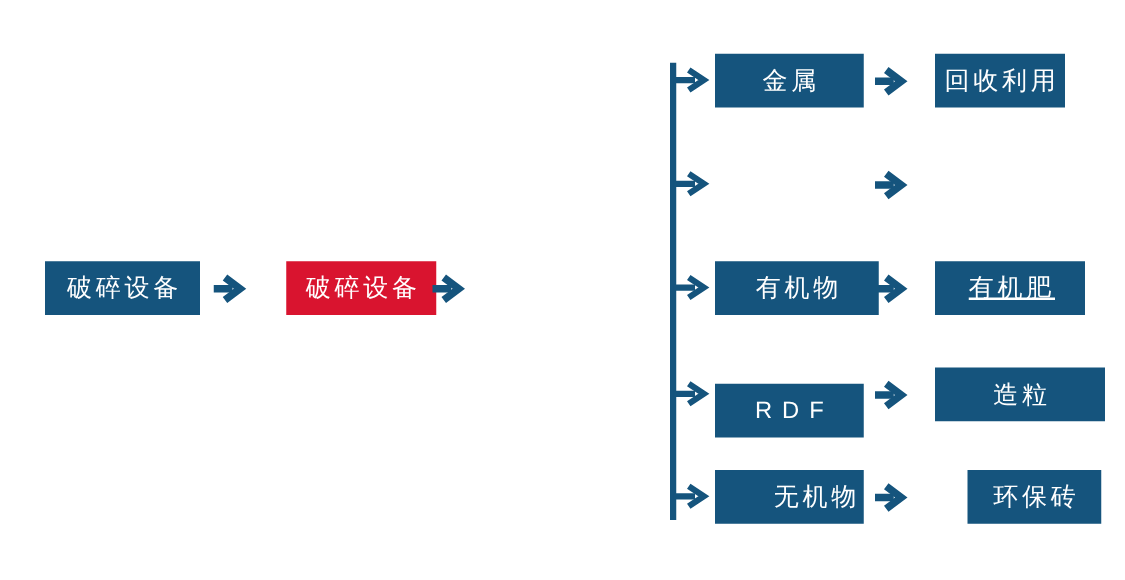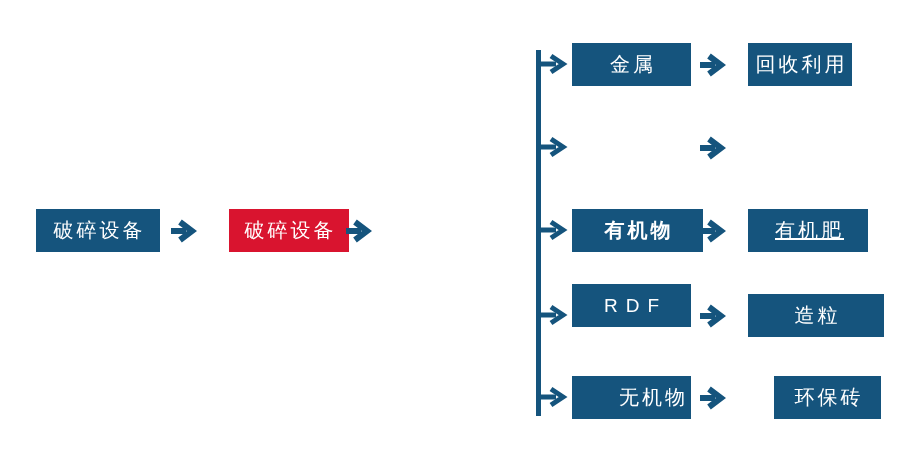--- a/index.html
+++ b/index.html
@@ -91,30 +91,30 @@
   </span>
   <div class="box blue" style="left:748px;top:43px;width:104px;">回收利用</div>
 
   <span class="arrow" style="left:699px;top:135px;">
     <svg viewBox="0 0 30 26" fill="none" stroke="currentColor">
       <path d="M1 13 H16" stroke-width="6"></path>
       <path d="M10 4 L22 13 L10 22" stroke-width="6" stroke-linejoin="miter"></path>
     </svg>
   </span>
 
-  <div class="box blue" style="left:572px;top:209px;width:131px;font-weight:bold;">有机物</div>
+  <div class="box blue" style="left:572px;top:209px;width:131px;">有机物</div>
   <span class="arrow" style="left:699px;top:218px;">
     <svg viewBox="0 0 30 26" fill="none" stroke="currentColor">
       <path d="M1 13 H16" stroke-width="6"></path>
       <path d="M10 4 L22 13 L10 22" stroke-width="6" stroke-linejoin="miter"></path>
     </svg>
   </span>
   <div class="box blue" style="left:748px;top:209px;width:120px;text-decoration:underline;">有机肥</div>
 
-  <div class="box blue ls-wide" style="left:572px;top:284px;width:119px;">RDF</div>
+  <div class="box blue ls-wide" style="left:572px;top:307px;width:119px;">RDF</div>
   <span class="arrow" style="left:699px;top:303px;">
     <svg viewBox="0 0 30 26" fill="none" stroke="currentColor">
       <path d="M1 13 H16" stroke-width="6"></path>
       <path d="M10 4 L22 13 L10 22" stroke-width="6" stroke-linejoin="miter"></path>
     </svg>
   </span>
   <div class="box blue" style="left:748px;top:294px;width:136px;">造粒</div>
 
   <div class="box blue" style="left:572px;top:376px;width:119px;padding-left:44px;">无机物</div>
   <span class="arrow" style="left:699px;top:385px;">

